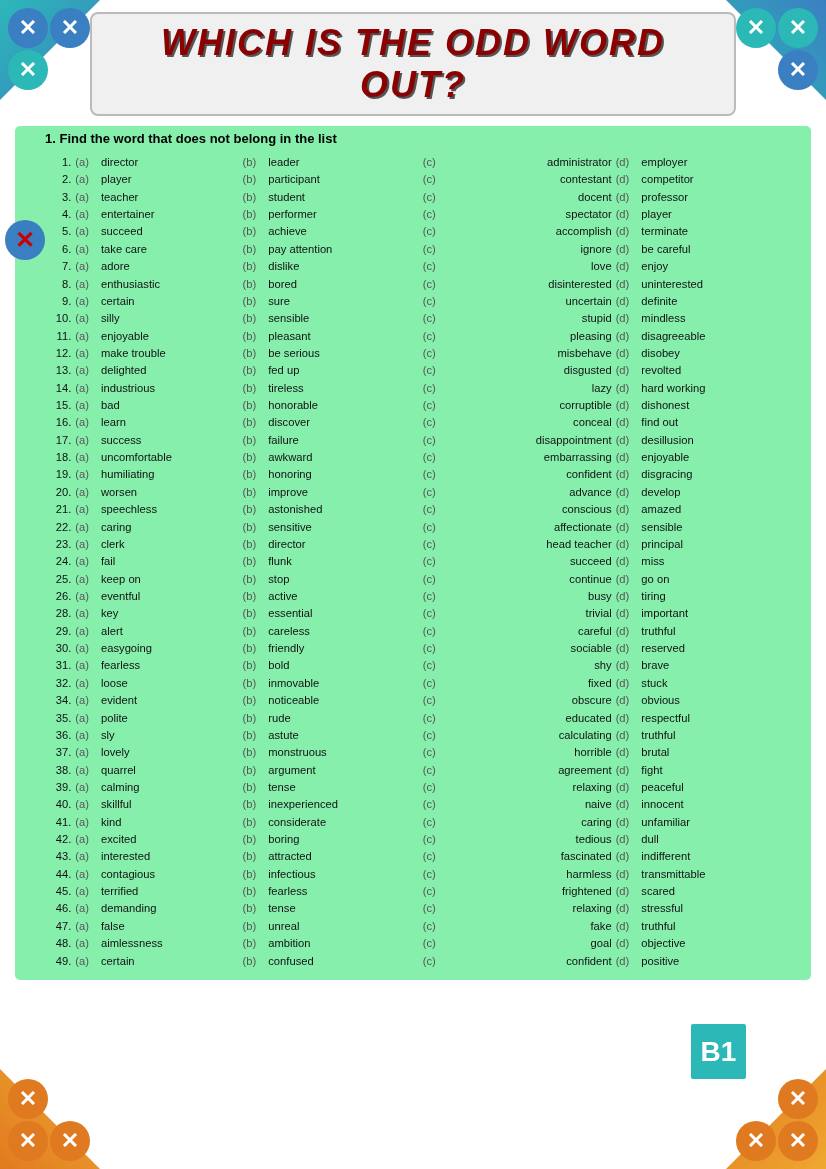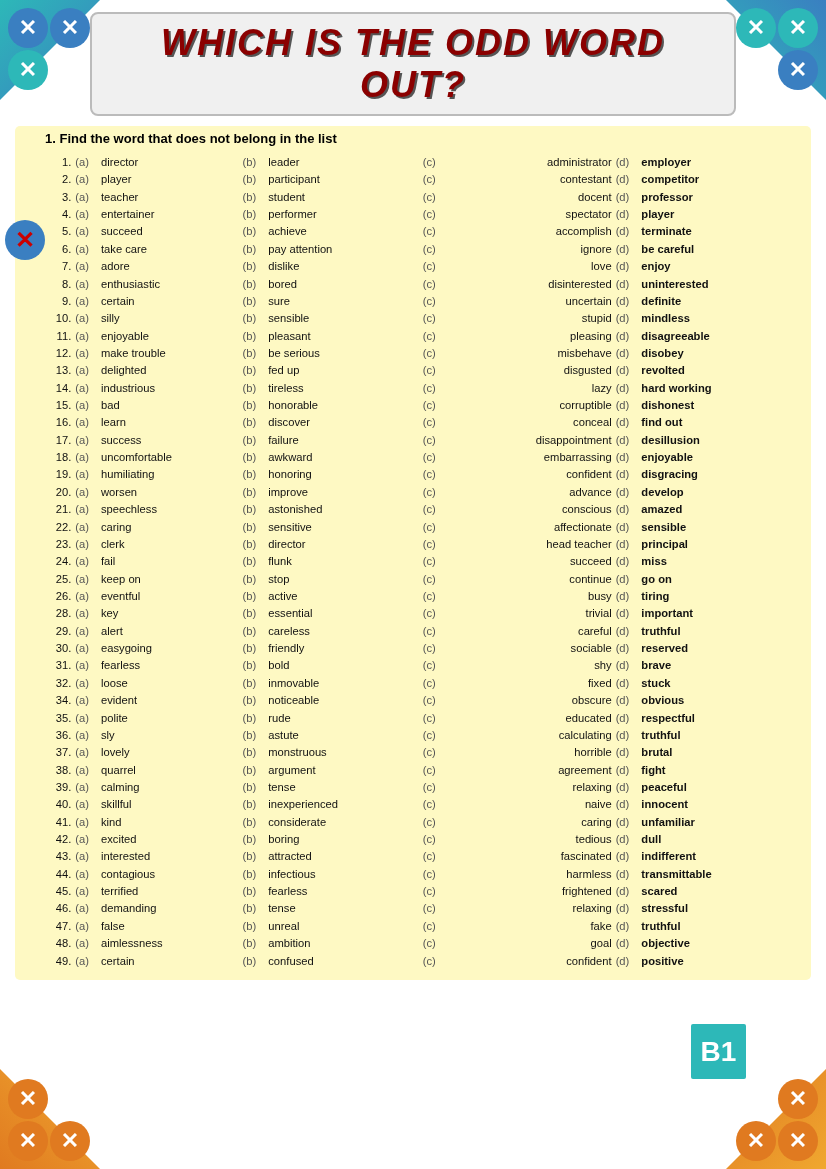--- a/index.html
+++ b/index.html
@@ -20,21 +20,21 @@
       text-shadow: 2px 2px 0px #555;
       letter-spacing: 2px;
       font-family: Impact, Arial Black, sans-serif;
     }
 
     
     .main-content {
       position: relative;
       z-index: 5;
       padding: 5px 30px 10px 30px;
-      background: #fef9c3;
+      background: #86efac;
       margin: 5px 15px;
       border-radius: 5px;
     }
 
     .instruction {
       font-size: 13px;
       font-weight: bold;
       margin-bottom: 8px;
       color: #000;
     }
@@ -49,21 +49,21 @@
     }
     .word-table td {
       padding: 0 2px;
       vertical-align: top;
     }
     .num-col { width: 22px; text-align: right; padding-right: 3px; }
     .letter-col { width: 20px; color: #555; }
     .word-col { width: 110px; }
     .word-col-b { width: 120px; }
     .word-col-c { width: 130px; text-align: right; }
-    .word-col-d { width: 110px; font-weight: bold; }
+    .word-col-d { width: 110px; }
 
     
     .watermark {
       position: absolute;
       top: 50%;
       left: 50%;
       transform: translate(-50%, -50%) rotate(-30deg);
       font-size: 60px;
       color: rgba(180,160,100,0.15);
       font-weight: bold;

